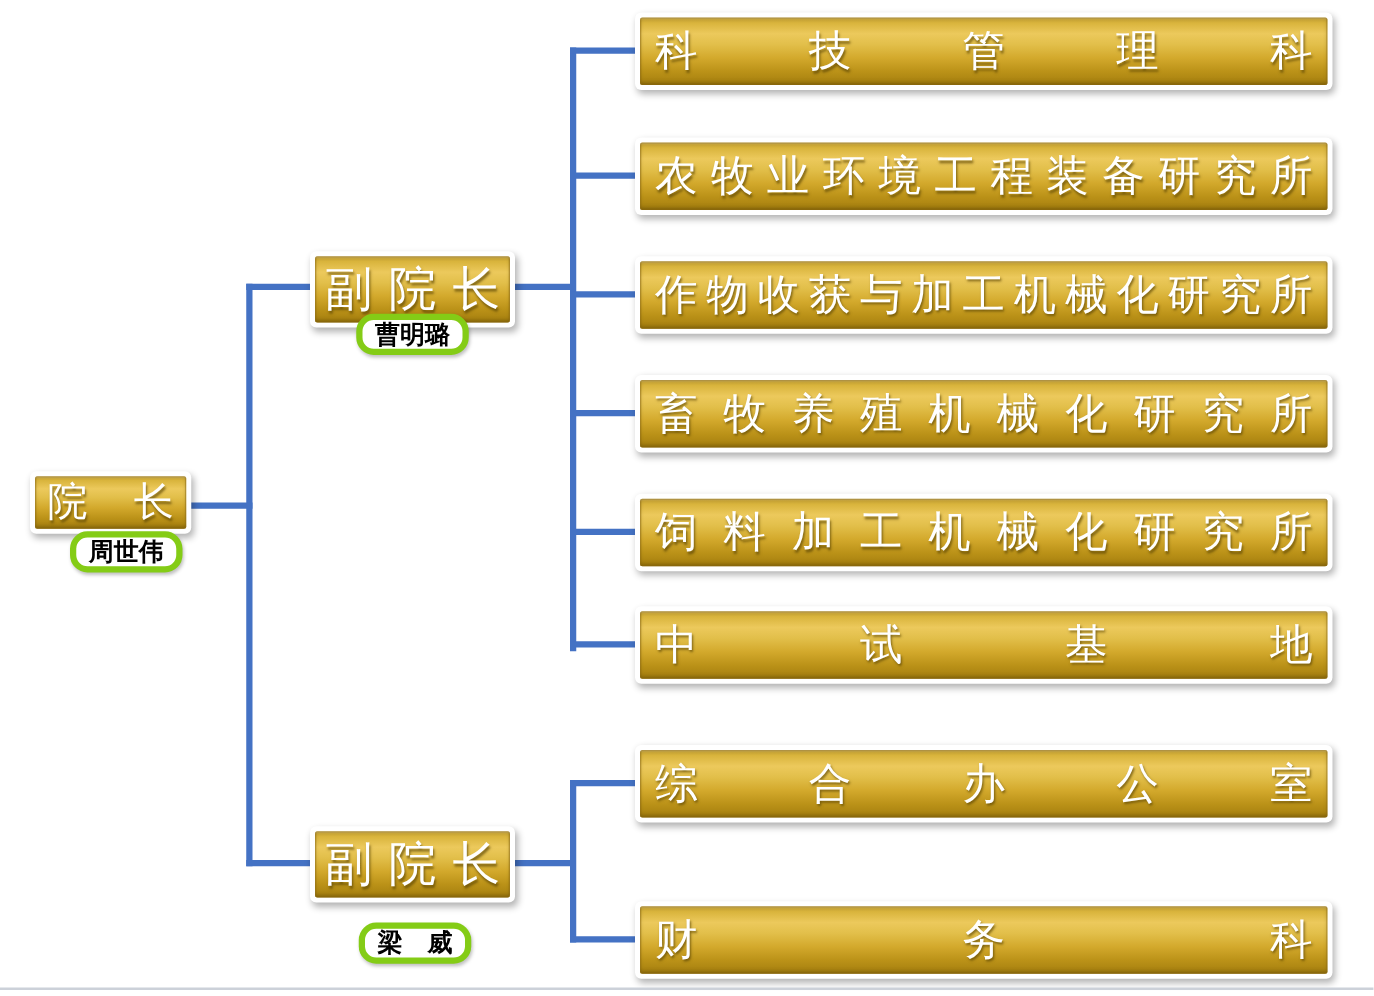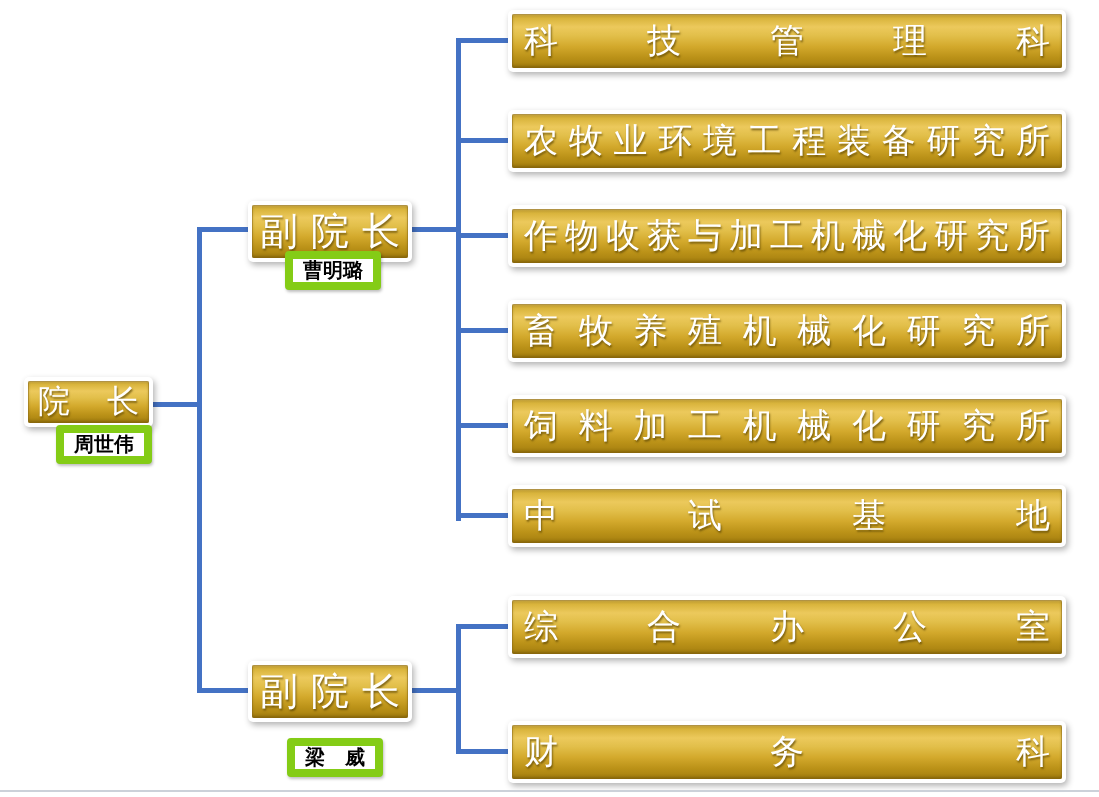--- a/index.html
+++ b/index.html
@@ -81,22 +81,22 @@
     width: 129px;
     height: 50px;
   }
   .root-node .gold-face { font-size: 32px; padding: 0 10px; }
 
   
   .name-tag {
     position: absolute;
     box-sizing: border-box;
     background: #ffffff;
-    border: 8px solid #84cc16;
-    border-radius: 4px;
+    border: 5px solid #84cc16;
+    border-radius: 14px;
     color: #000000;
     font-weight: bold;
     font-size: 20px;
     line-height: 23px;
     text-align: center;
     padding: 0 10px;
     box-shadow: 1px 2px 3px rgba(0,0,0,0.25);
     white-space: nowrap;
   }
 

